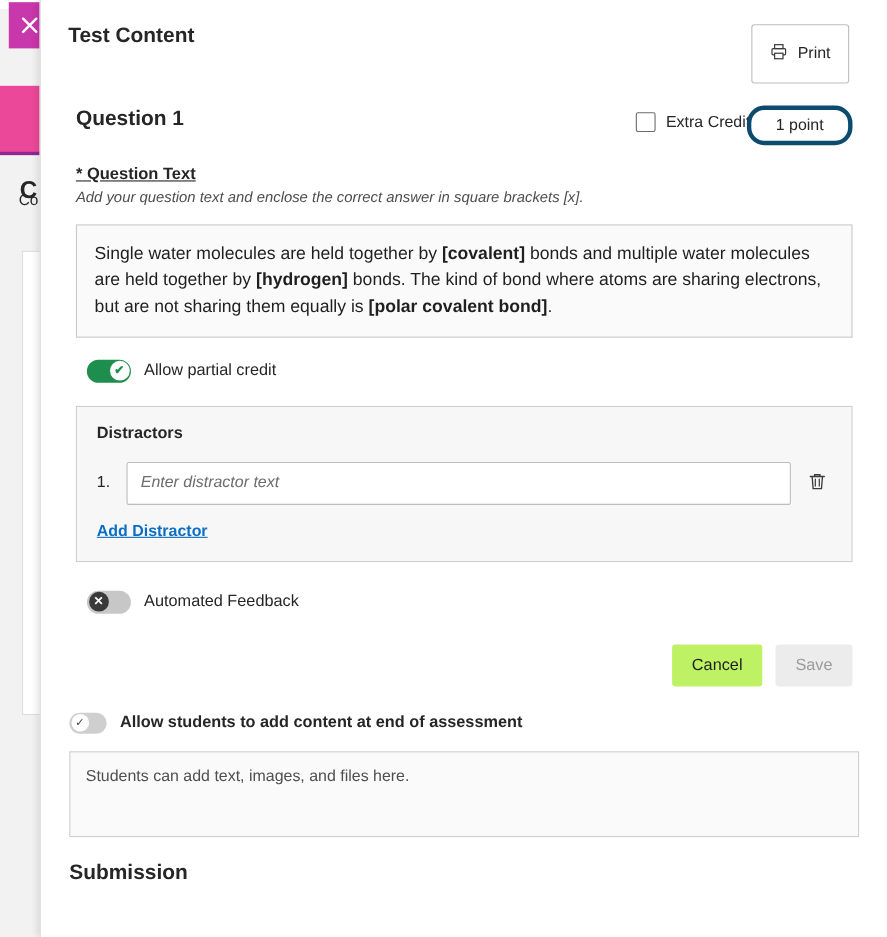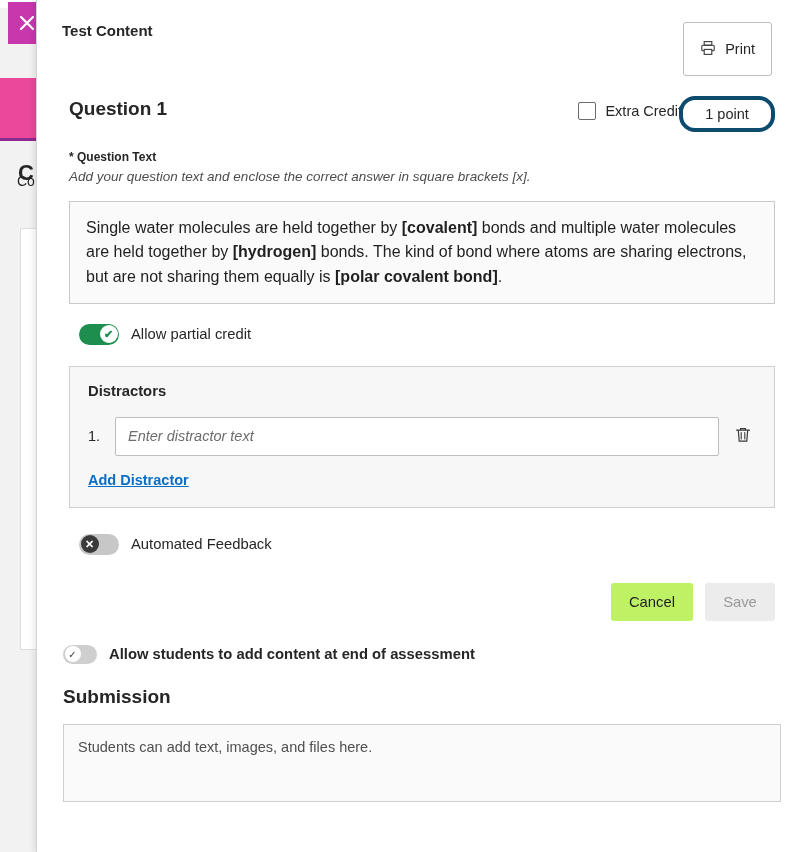--- a/index.html
+++ b/index.html
@@ -82,21 +82,21 @@
   }
 
   
   #panel-header {
     position: relative;
     height: 72px;
   }
   #panel-title {
     position: absolute;
     left: 25px; top: 22px;
-    font-size: 15px;
+    font-size: 19px;
     font-weight: bold;
     color: #262626;
   }
   #print-button {
     position: absolute;
     right: 35px; top: 22px;
     height: 54px;
     padding: 0 16px;
     border: 1px solid #bdbdbd;
     border-radius: 3px;
@@ -151,22 +151,23 @@
     display: flex;
     align-items: center;
     justify-content: center;
     cursor: pointer;
     text-align: right;
   }
 
   
   #question-text-label {
     margin: 14px 0 0 32px;
-    font-size: 12px;
-    font-weight: bold;
+    font-size: 15px;
+    font-weight: bold;
+    text-decoration: underline;
   }
   #required-asterisk {
     color: #262626;
     font-weight: bold;
   }
   #question-text-hint {
     margin: 5px 0 0 32px;
     font-size: 13.5px;
     font-style: italic;
     color: #4d4d4d;
@@ -452,16 +453,16 @@
     <button class="action-btn" id="save-button">Save</button>
   </div>
 
   <div id="allow-students-row">
     <div id="allow-students-toggle">
       <span class="knob2">✓</span>
     </div>
     <span id="allow-students-label">Allow students to add content at end of assessment</span>
   </div>
 
+  <div id="submission-box">Students can add text, images, and files here.</div>
   <div id="submission-title">Submission</div>
-  <div id="submission-box">Students can add text, images, and files here.</div>
 
 </div>
 
 </body></html>

